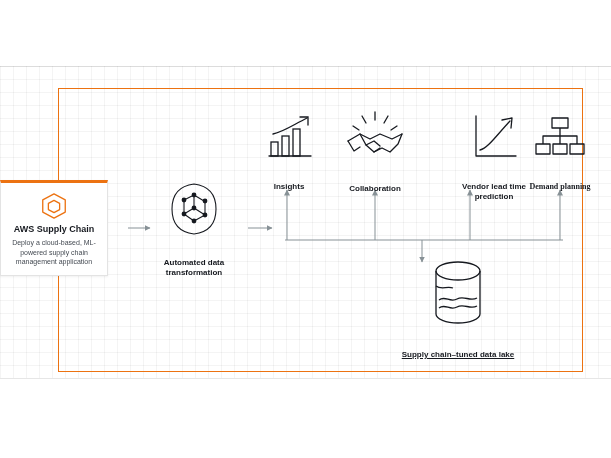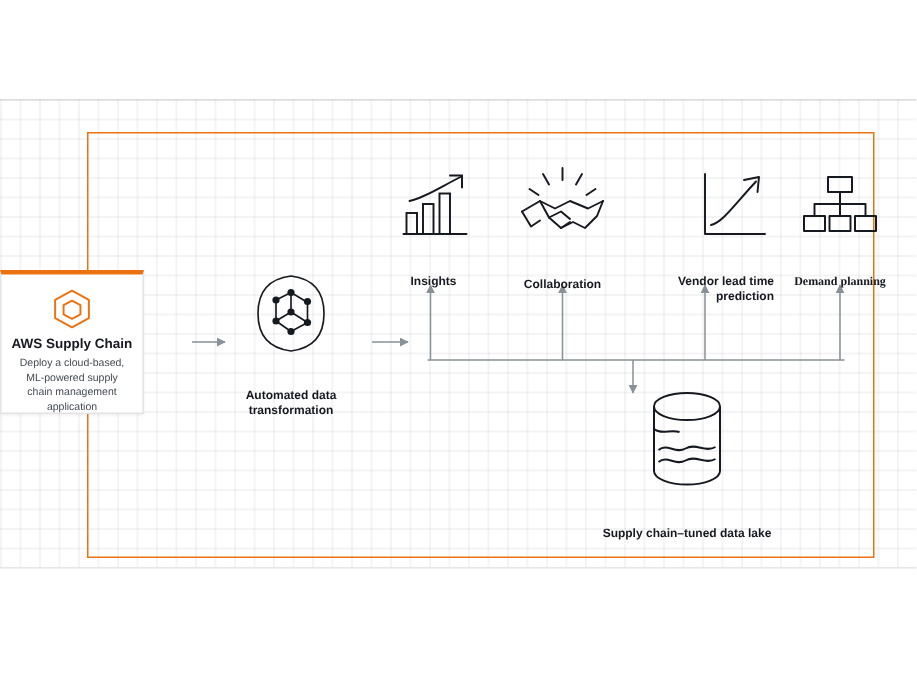--- a/index.html
+++ b/index.html
@@ -52,21 +52,21 @@
     border: 1px solid #ec7211;
     box-sizing: border-box;
     background: transparent;
   }
 
   
   .product-card {
     position: absolute;
     left: 0;
     top: 180px;
-    width: 96px;
+    width: 108px;
     height: 96px;
     background: #ffffff;
     border: 1px solid #e3e3e3;
     border-top: 3px solid #ec7211;
     box-sizing: border-box;
     text-align: center;
     padding-top: 8px;
     box-shadow: 0 1px 2px rgba(0,0,0,0.06);
   }
   .product-card .cube {
@@ -101,23 +101,23 @@
     font-size: 8px;
     font-weight: bold;
     color: #16191f;
     line-height: 10px;
     margin-top: 16px;
   }
 
   .node-transform { left: 140px; top: 180px; width: 108px; }
   .node-insights { left: 258px; top: 112px; width: 62px; }
   .node-collab { left: 330px; top: 108px; width: 90px; }
-  .node-vendor { left: 424px; top: 112px; width: 92px; text-align: right; }
+  .node-vendor { left: 448px; top: 112px; width: 92px; }
   .node-demand { left: 516px; top: 112px; width: 88px; font-family: Liberation Serif, serif; }
-  .node-lake { left: 358px; top: 258px; width: 200px; }
+  .node-lake { left: 358px; top: 258px; width: 200px; text-decoration: underline; }
 
   .caption-wide { width: 100%; }
 
   .arrow-svg {
     position: absolute;
     left: 0;
     top: 0;
     width: 611px;
     height: 458px;
     pointer-events: none;

